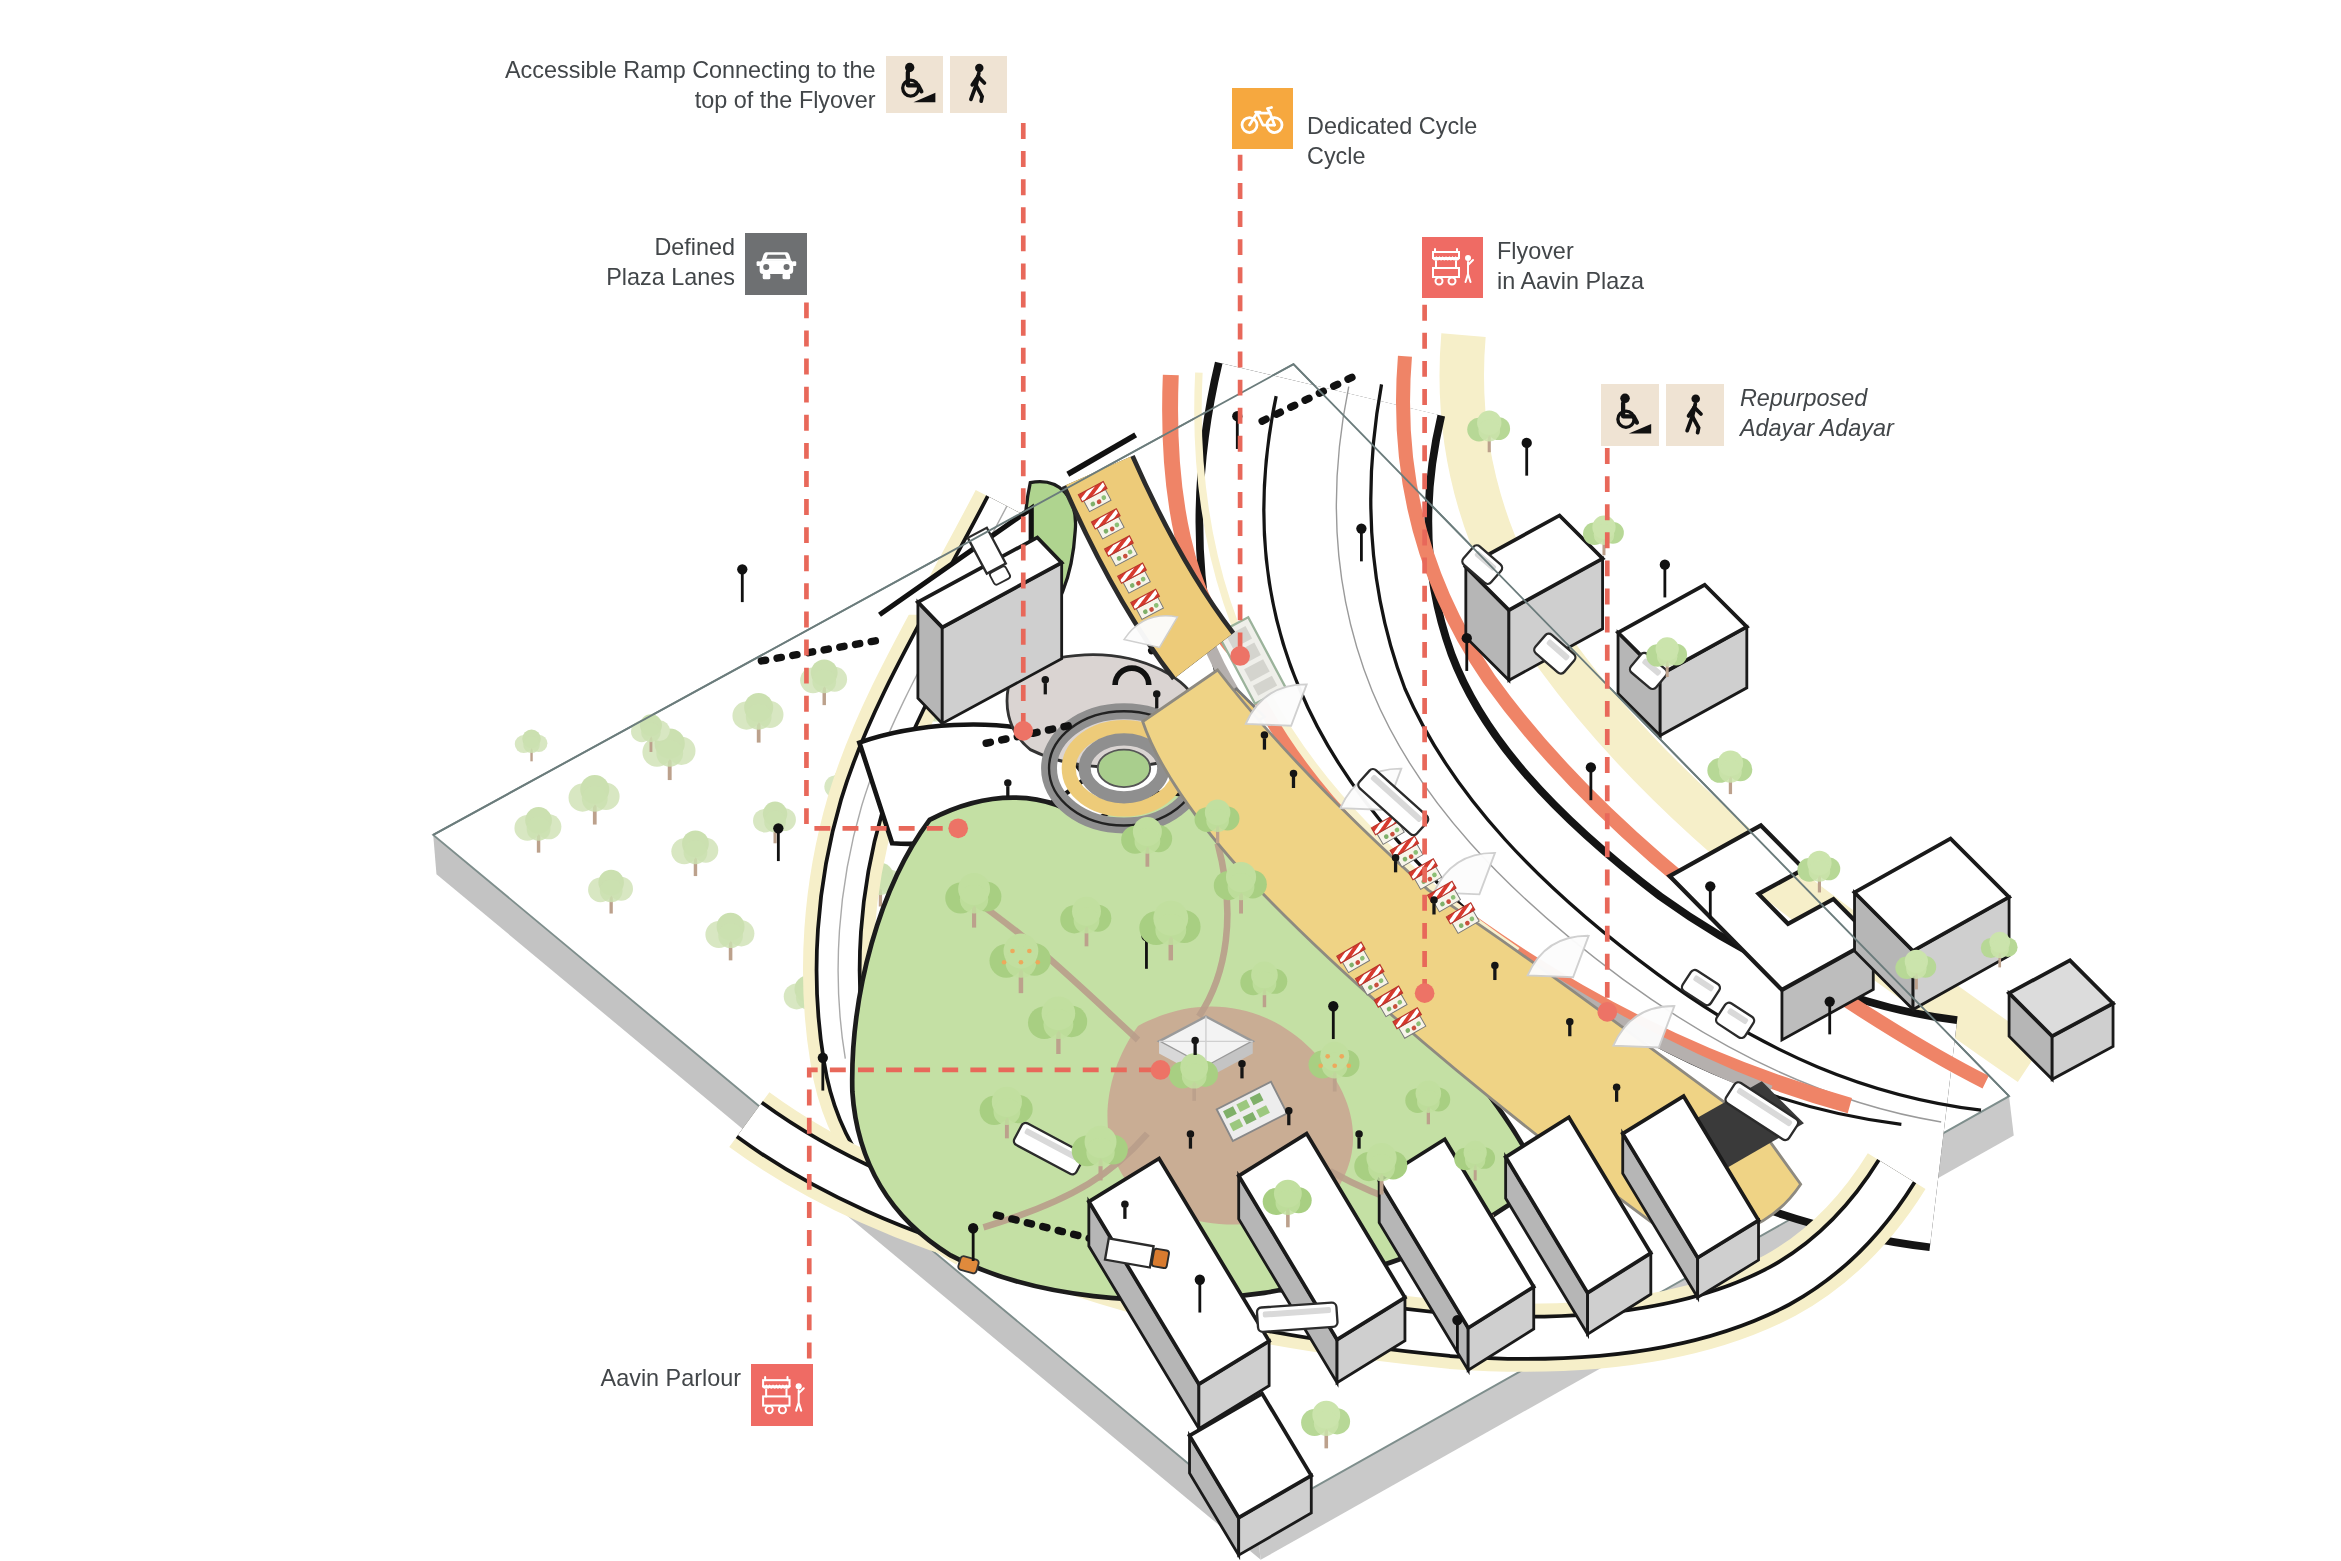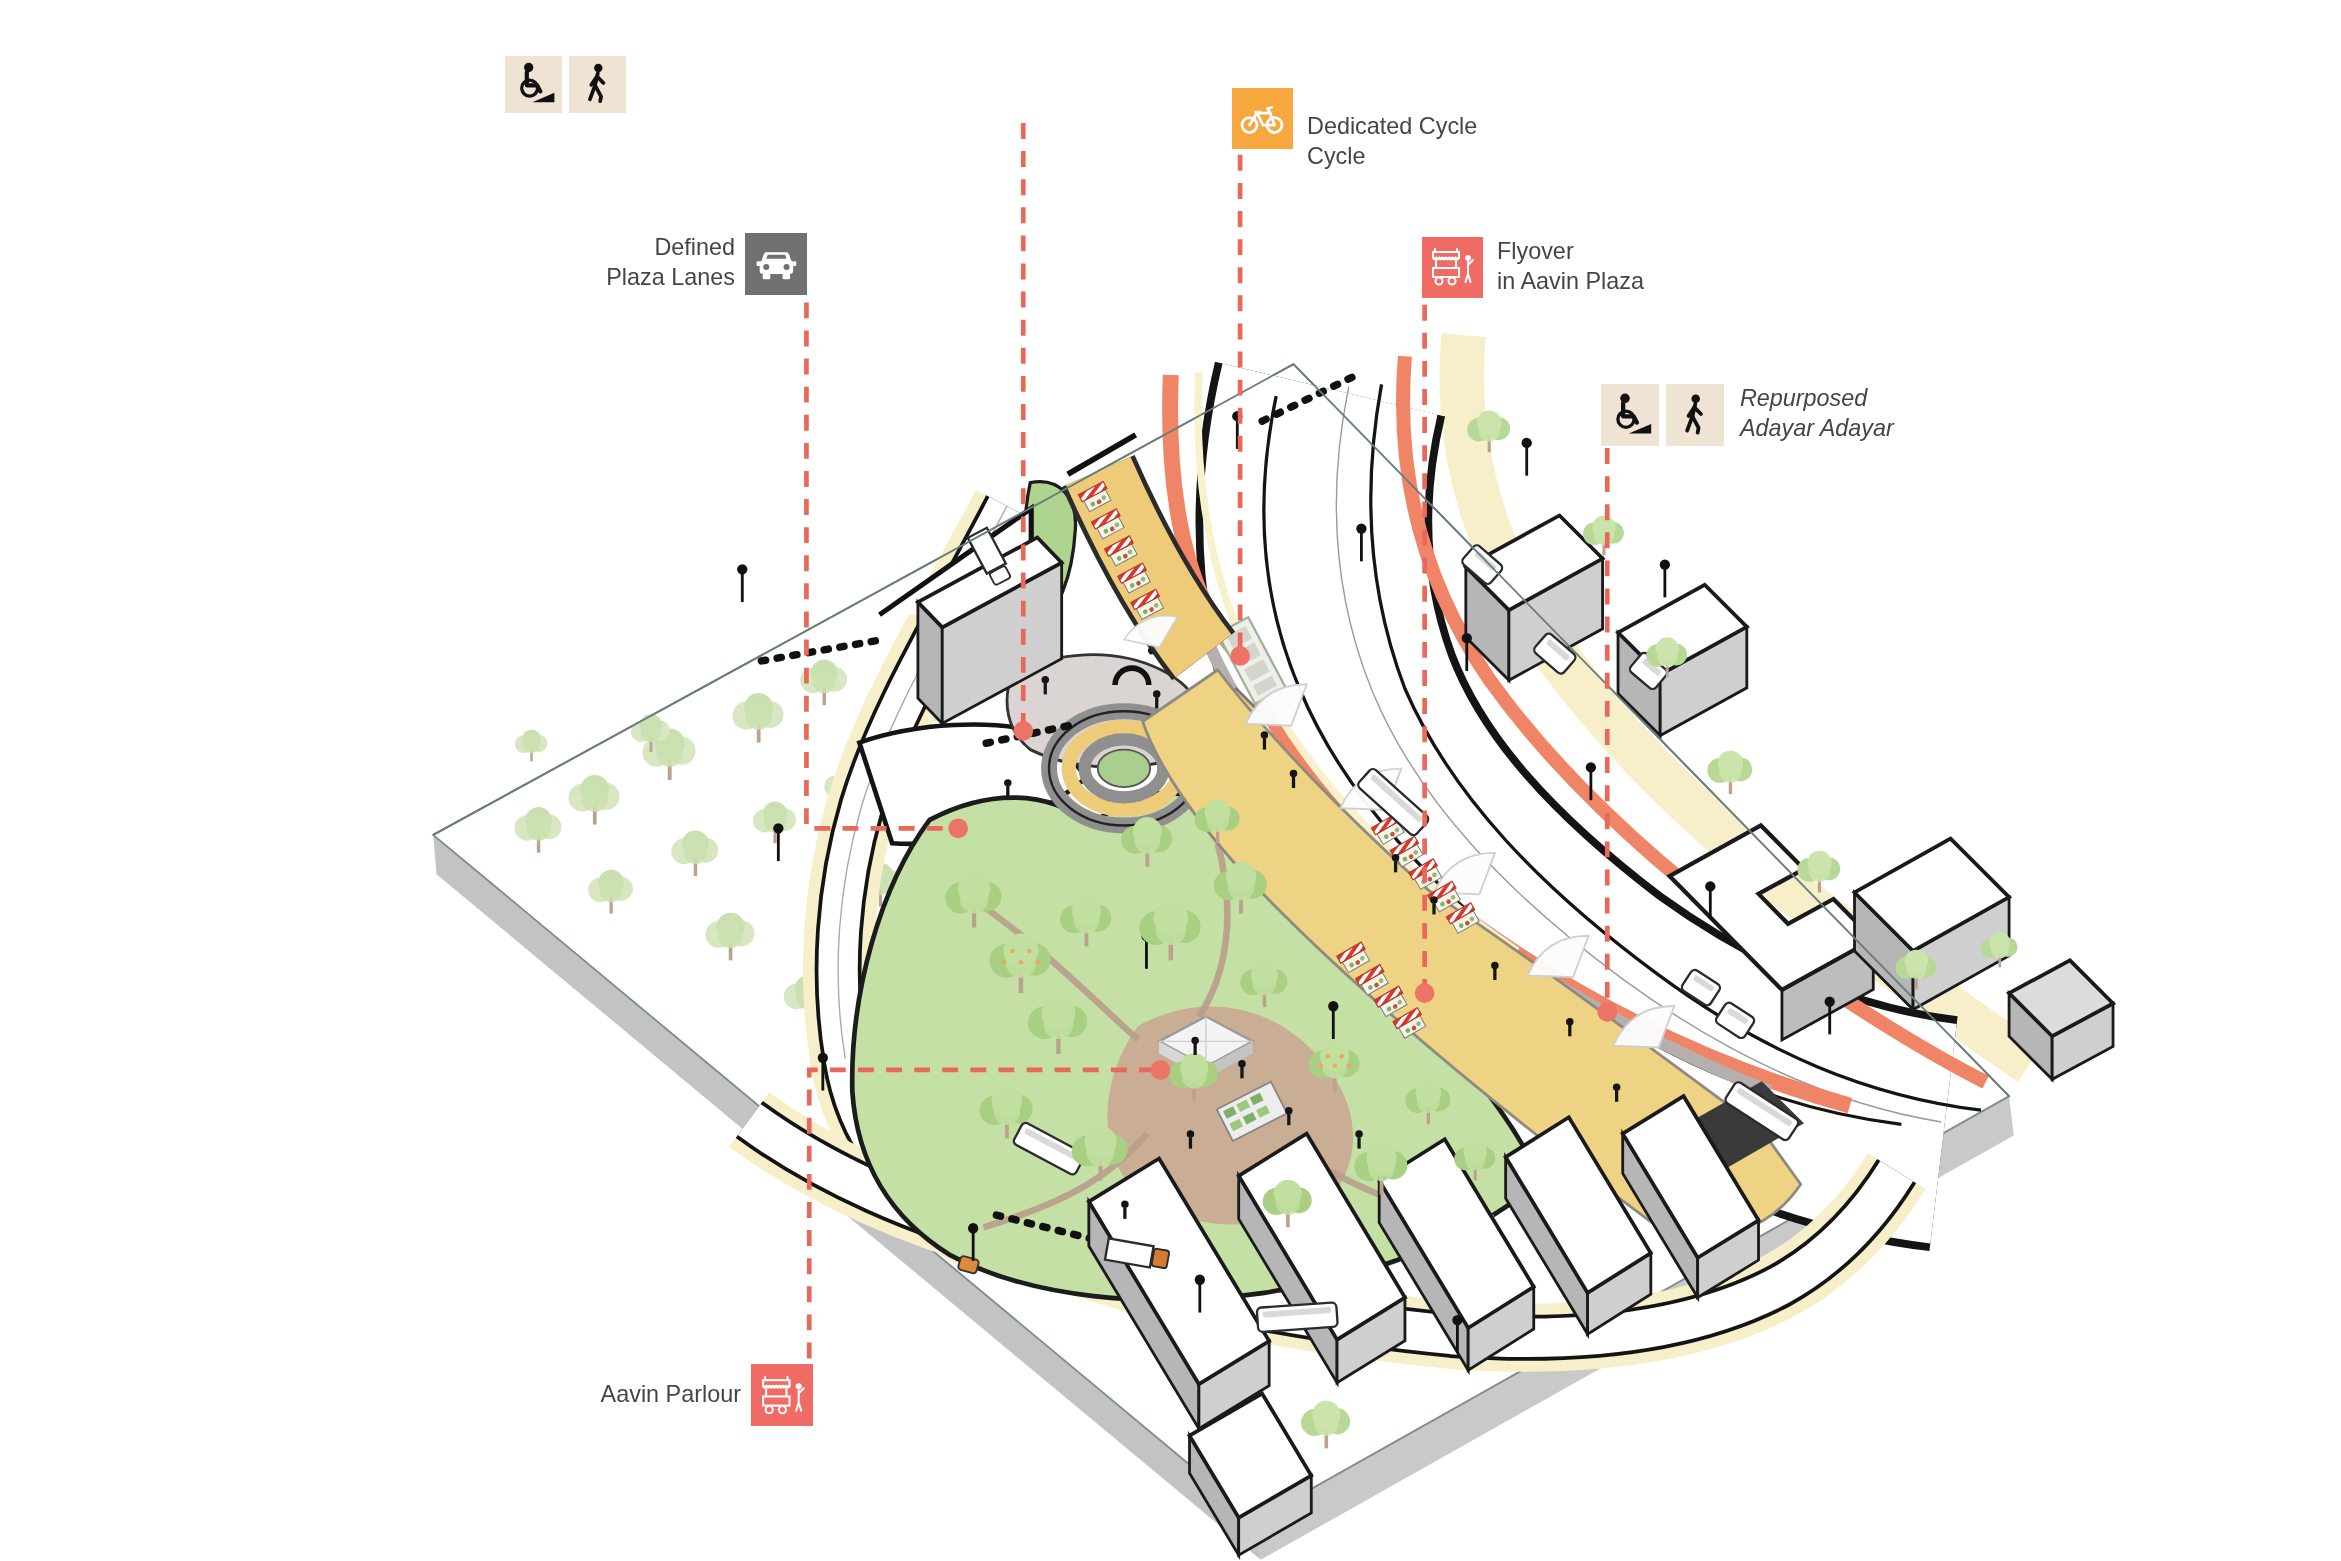--- a/index.html
+++ b/index.html
@@ -13,21 +13,21 @@
   .callout{position:absolute;display:flex;align-items:flex-start;gap:10.3px;}
   .callout .txt{font-size:23.4px;line-height:29.5px;color:var(--label-text);white-space:nowrap;}
   .txt.right{text-align:right;}
   .tile{flex:0 0 auto;display:flex;align-items:center;justify-content:center;}
   .tile svg{width:82%;height:82%;}
   .tile.beige{width:57px;height:57px;background:var(--tile-beige);}
   .tile.orange{width:61px;height:61px;background:var(--tile-orange);}
   .tile.graytile{width:62px;height:62px;background:var(--tile-gray);}
   .tile.redtile{width:61px;height:61px;background:var(--tile-red);}
   .tiles{display:flex;gap:7px;}
-  .single{align-items:center;}
+  .single{}
 </style>
 </head>
 <body>
 
 <div class="stage">
 
   <svg class="scene" viewBox="0 0 5334 3334">
     <defs>
       <pattern id="rs" width="16" height="16" patternUnits="userSpaceOnUse" patternTransform="rotate(65)">
         <rect width="16" height="16" fill="#ffffff"></rect>
@@ -792,20 +792,24 @@
       <circle cx="2185" cy="1560" r="21"></circle>
       <circle cx="2648" cy="1400" r="21"></circle>
       <circle cx="2046" cy="1768" r="21"></circle>
       <circle cx="3042" cy="2120" r="21"></circle>
       <circle cx="3432" cy="2160" r="21"></circle>
       <circle cx="2478" cy="2284" r="21"></circle>
     </g>
   </svg>
 
   <div class="callout" style="left:505px;top:56px;">
+    <div class="txt right">
+      <div>Accessible Ramp Connecting to the</div>
+      <div>top of the Flyover</div>
+    </div>
     <div class="tiles">
       <div class="tile beige">
         <svg viewBox="0 0 100 100">
             <g fill="#111" stroke="#111">
           <circle cx="40" cy="14" r="10" stroke="none"></circle>
           <path d="M36,24 L36,52 L58,52 L65,65" fill="none" stroke-width="9" stroke-linecap="round" stroke-linejoin="round"></path>
           <circle cx="42" cy="58" r="17" fill="none" stroke-width="7"></circle>
           <polygon points="48,88 95,88 95,68" stroke="none"></polygon>
         </g>
           </svg>

